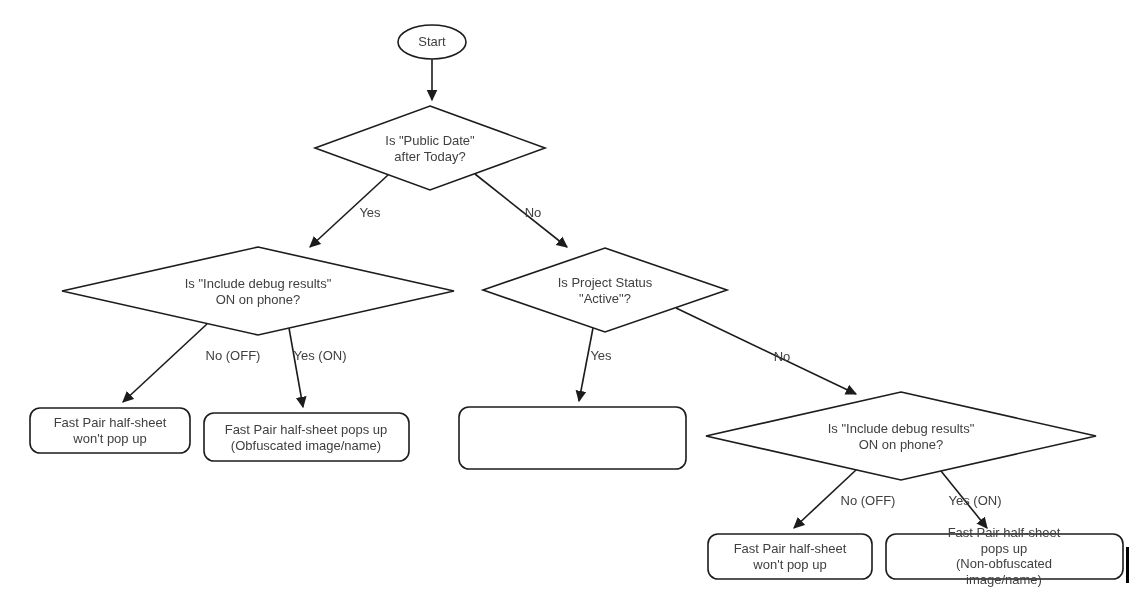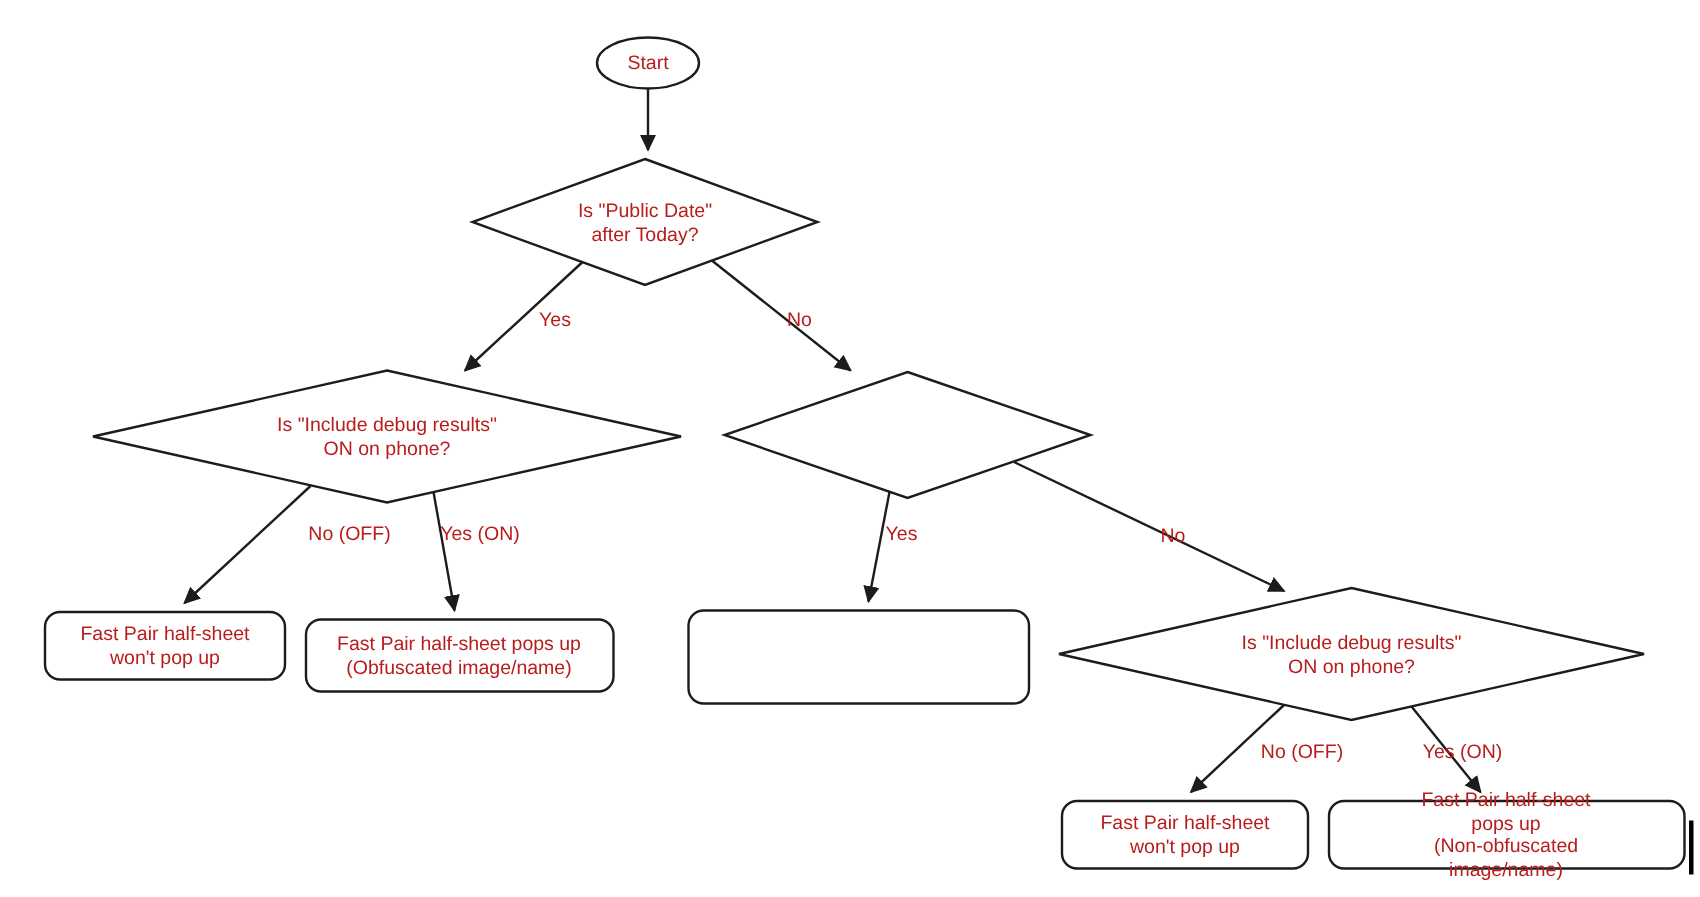--- a/index.html
+++ b/index.html
@@ -20,21 +20,21 @@
   .stage > svg {
     position: absolute;
     left: 0;
     top: 0;
   }
   .lbl {
     position: absolute;
     transform: translate(-50%, -50%);
     font-size: 13px;
     line-height: 15.5px;
-    color: #b91c1c;
+    color: #404040;
     text-align: center;
     white-space: pre-line;
     pointer-events: none;
   }
   .edge {
     white-space: nowrap;
   }
 </style>
 </head>
 <body>
@@ -74,20 +74,22 @@
     </g>
 
     <rect x="1126" y="547" width="3" height="36" fill="#000000"></rect>
   </svg>
 
   <div class="lbl" style="left:432px;top:42px">Start</div>
   <div class="lbl" style="left:430px;top:148px">Is "Public Date"
 after Today?</div>
   <div class="lbl" style="left:258px;top:291px">Is "Include debug results"
 ON on phone?</div>
+  <div class="lbl" style="left:605px;top:290px">Is Project Status
+"Active"?</div>
   <div class="lbl" style="left:901px;top:436px">Is "Include debug results"
 ON on phone?</div>
   <div class="lbl" style="left:110px;top:430px">Fast Pair half-sheet
 won't pop up</div>
   <div class="lbl" style="left:306px;top:437px">Fast Pair half-sheet pops up
 (Obfuscated image/name)</div>
   <div class="lbl" style="left:790px;top:556px">Fast Pair half-sheet
 won't pop up</div>
   <div class="lbl" style="left:1004px;top:556px">Fast Pair half-sheet pops up
 (Non-obfuscated image/name)</div>

